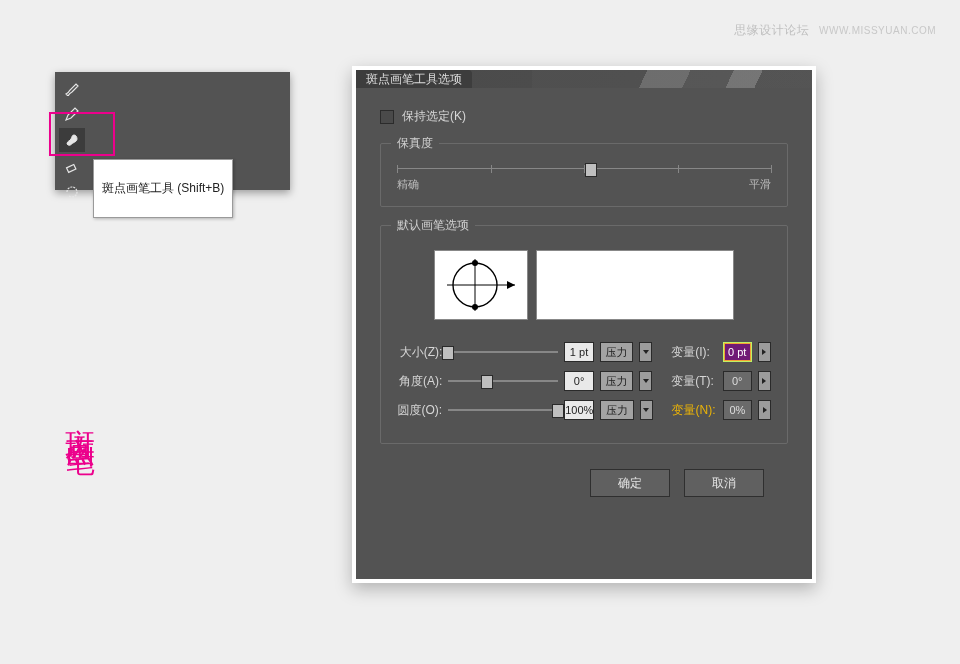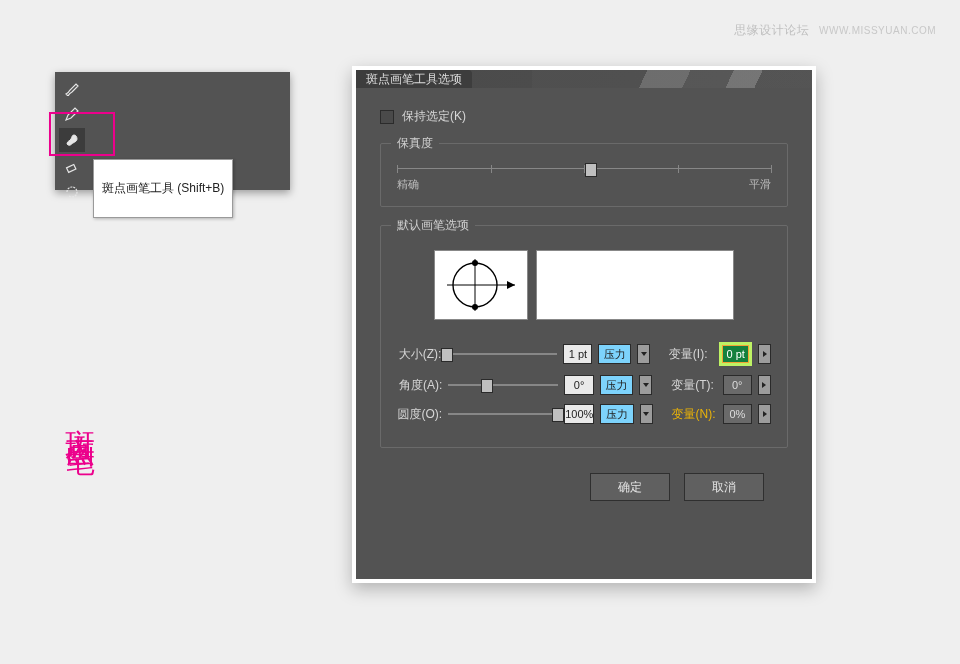--- a/index.html
+++ b/index.html
@@ -38,22 +38,22 @@
   .pv.big{width:196px;height:68px}
   .pv.small svg{position:absolute;inset:0;margin:auto}
   
   .opt-row{display:flex;align-items:center;gap:6px;margin:9px 0}
   .opt-row .lbl{width:66px;text-align:right;color:#d6d6d6;white-space:nowrap}
   .opt-row .sl{flex:0 0 110px;position:relative;height:12px}
   .opt-row .sl .trk{position:absolute;left:0;right:0;top:5px;height:2px;background:#878787}
   .opt-row .sl .th{position:absolute;top:0;width:10px;height:12px;background:#bfbfbf;border:1px solid #2a2a2a;transform:translateX(-50%)}
   .valbox{width:40px;height:18px;line-height:18px;text-align:center;background:#e9e9e9;color:#222;border:1px solid #2a2a2a;font-size:11px}
   .valbox.dark{background:#6a6a6a;color:#ddd}
-  .valbox.blue{background:#15803d;color:#fff;border:3px solid #bef264;box-shadow:0 0 0 1px #f6a135 inset}
-  .sel{width:46px;height:18px;line-height:18px;background:#7dd3fc;color:#222;border:1px solid #2a2a2a;text-align:center;font-size:11px}
+  .valbox.blue{background:#701a75;color:#fff;border:1px solid #bef264;box-shadow:0 0 0 1px #f6a135 inset}
+  .sel{width:46px;height:18px;line-height:18px;background:#a3a3a3;color:#222;border:1px solid #2a2a2a;text-align:center;font-size:11px}
   .dd{width:16px;height:18px;background:#9c9c9c;border:1px solid #2a2a2a;display:flex;align-items:center;justify-content:center}
   .dd svg{width:8px;height:8px;fill:#222}
   .dd.play svg{transform:rotate(-90deg)}
   .lbl2{width:66px;color:#d6d6d6;white-space:nowrap}
   .lbl2.dim{color:#eab308}
   .btns{display:flex;gap:14px;justify-content:flex-end;margin:25px 24px 0 0}
   .btn{width:78px;height:26px;line-height:26px;text-align:center;background:#606060;border:1px solid #2f2f2f;color:#e4e4e4;font-size:12px}
 </style>
 </head>
 <body>

